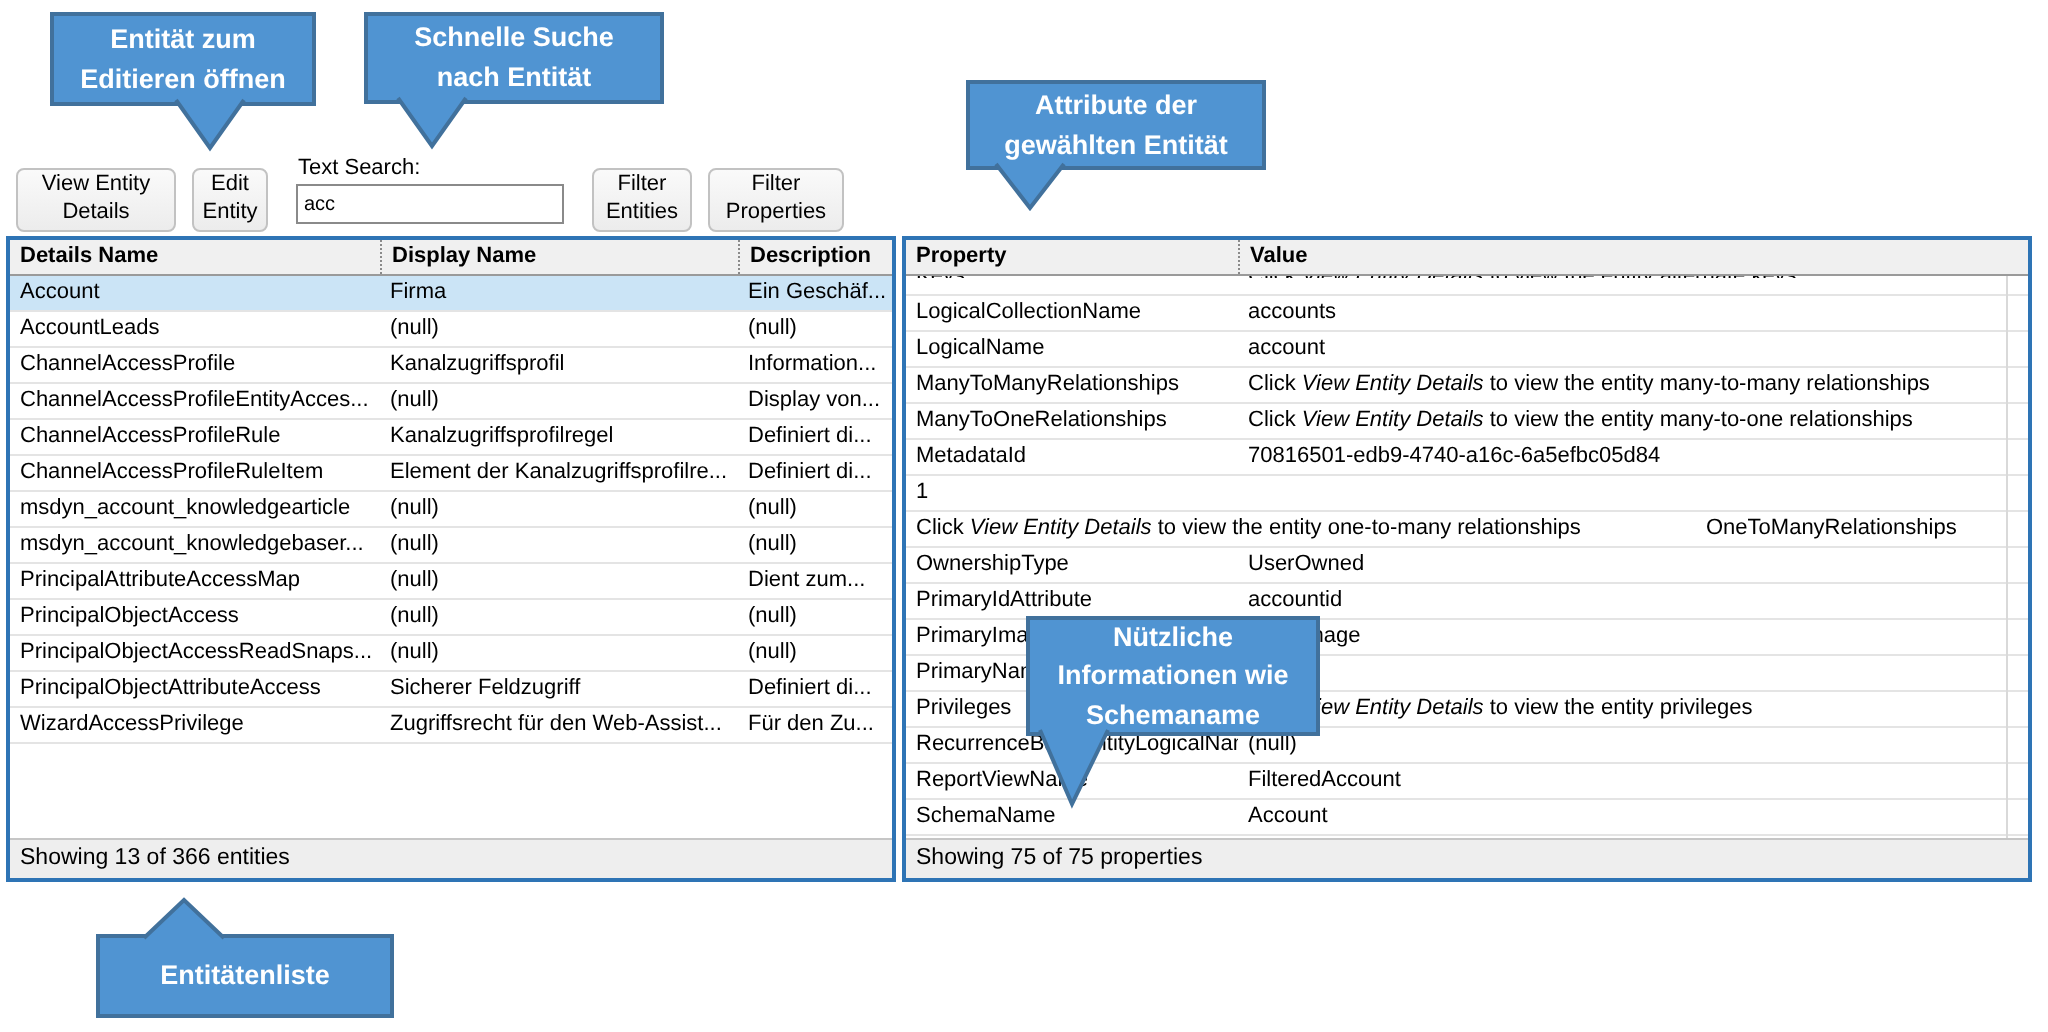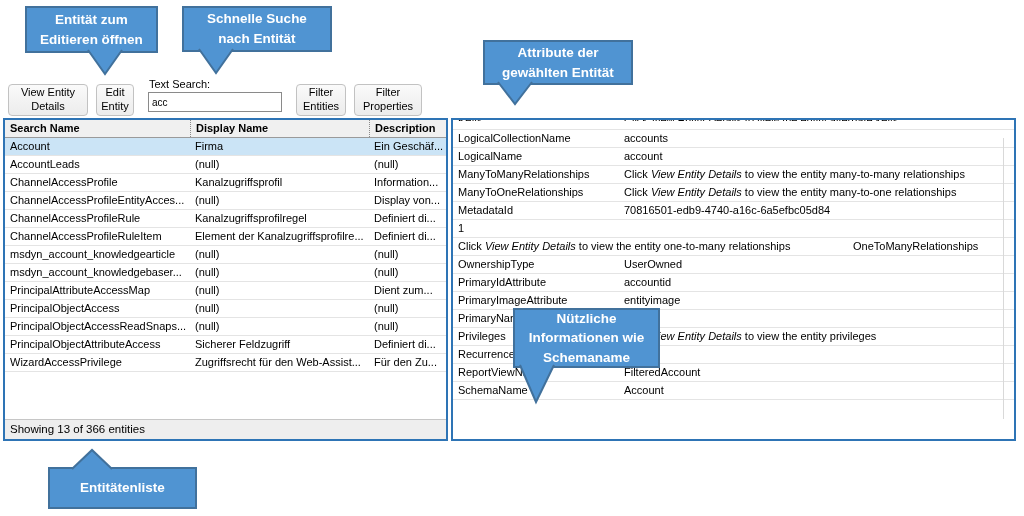--- a/index.html
+++ b/index.html
@@ -67,21 +67,21 @@
 Entity</div>
 <div id="search-label">Text Search:</div>
 <input id="search-input" type="text" value="acc" style="">
 <div class="btn" id="btn-fe">Filter
 Entities</div>
 <div class="btn" id="btn-fp">Filter
 Properties</div>
 
 <div class="panel" id="panel-left">
   <div class="thead">
-    <div class="th c1" style="width:185px">Search Name</div>
+    <div class="th c1" style="width:185px">Details Name</div>
     <div class="th c2" style="width:179px">Display Name</div>
     <div class="th c3" style="flex:1">Description</div>
   </div>
   <div>
       <div class="erow selected">
         <div class="cell c1" style="width: 185px;">Account</div>
         <div class="cell c2" style="width: 179px;">Firma</div>
         <div class="cell c3" style="flex: 1 1 0%;">Ein Geschäf...</div>
       </div>
       <div class="erow">
@@ -142,20 +142,24 @@
       <div class="erow">
         <div class="cell c1" style="width: 185px;">WizardAccessPrivilege</div>
         <div class="cell c2" style="width: 179px;">Zugriffsrecht für den Web-Assist...</div>
         <div class="cell c3" style="flex: 1 1 0%;">Für den Zu...</div>
       </div>
     </div>
   <div class="statusbar">Showing 13 of 366 entities</div>
 </div>
 
 <div class="panel" id="panel-right">
+  <div class="thead">
+    <div class="th" style="width:166px">Property</div>
+    <div class="th" style="flex:1">Value</div>
+  </div>
   <div>
       <div class="prow clipped">
         <div class="cell p" style="width: 166px;">Keys</div>
         <div class="cell v" style="flex: 1 1 0%;"><span>Click </span><span style="font-style: italic;">View Entity Details</span><span> to view the entity alternate keys</span></div>
       </div>
       <div class="prow">
         <div class="cell p" style="width: 166px;">LogicalCollectionName</div>
         <div class="cell v" style="flex: 1 1 0%;">accounts</div>
       </div>
       <div class="prow">
@@ -208,20 +212,21 @@
       <div class="prow">
         <div class="cell p" style="width: 166px;">ReportViewName</div>
         <div class="cell v" style="flex: 1 1 0%;">FilteredAccount</div>
       </div>
       <div class="prow">
         <div class="cell p" style="width: 166px;">SchemaName</div>
         <div class="cell v" style="flex: 1 1 0%;">Account</div>
       </div>
     </div>
   <div class="vline"></div>
+  <div class="statusbar">Showing 75 of 75 properties</div>
 </div>
 
 <div class="callout" id="co-edit">Entität zum
 Editieren öffnen</div>
 <div class="callout" id="co-search">Schnelle Suche
 nach Entität</div>
 <div class="callout" id="co-attr">Attribute der
 gewählten Entität</div>
 <div class="callout" id="co-info">Nützliche
 Informationen wie

